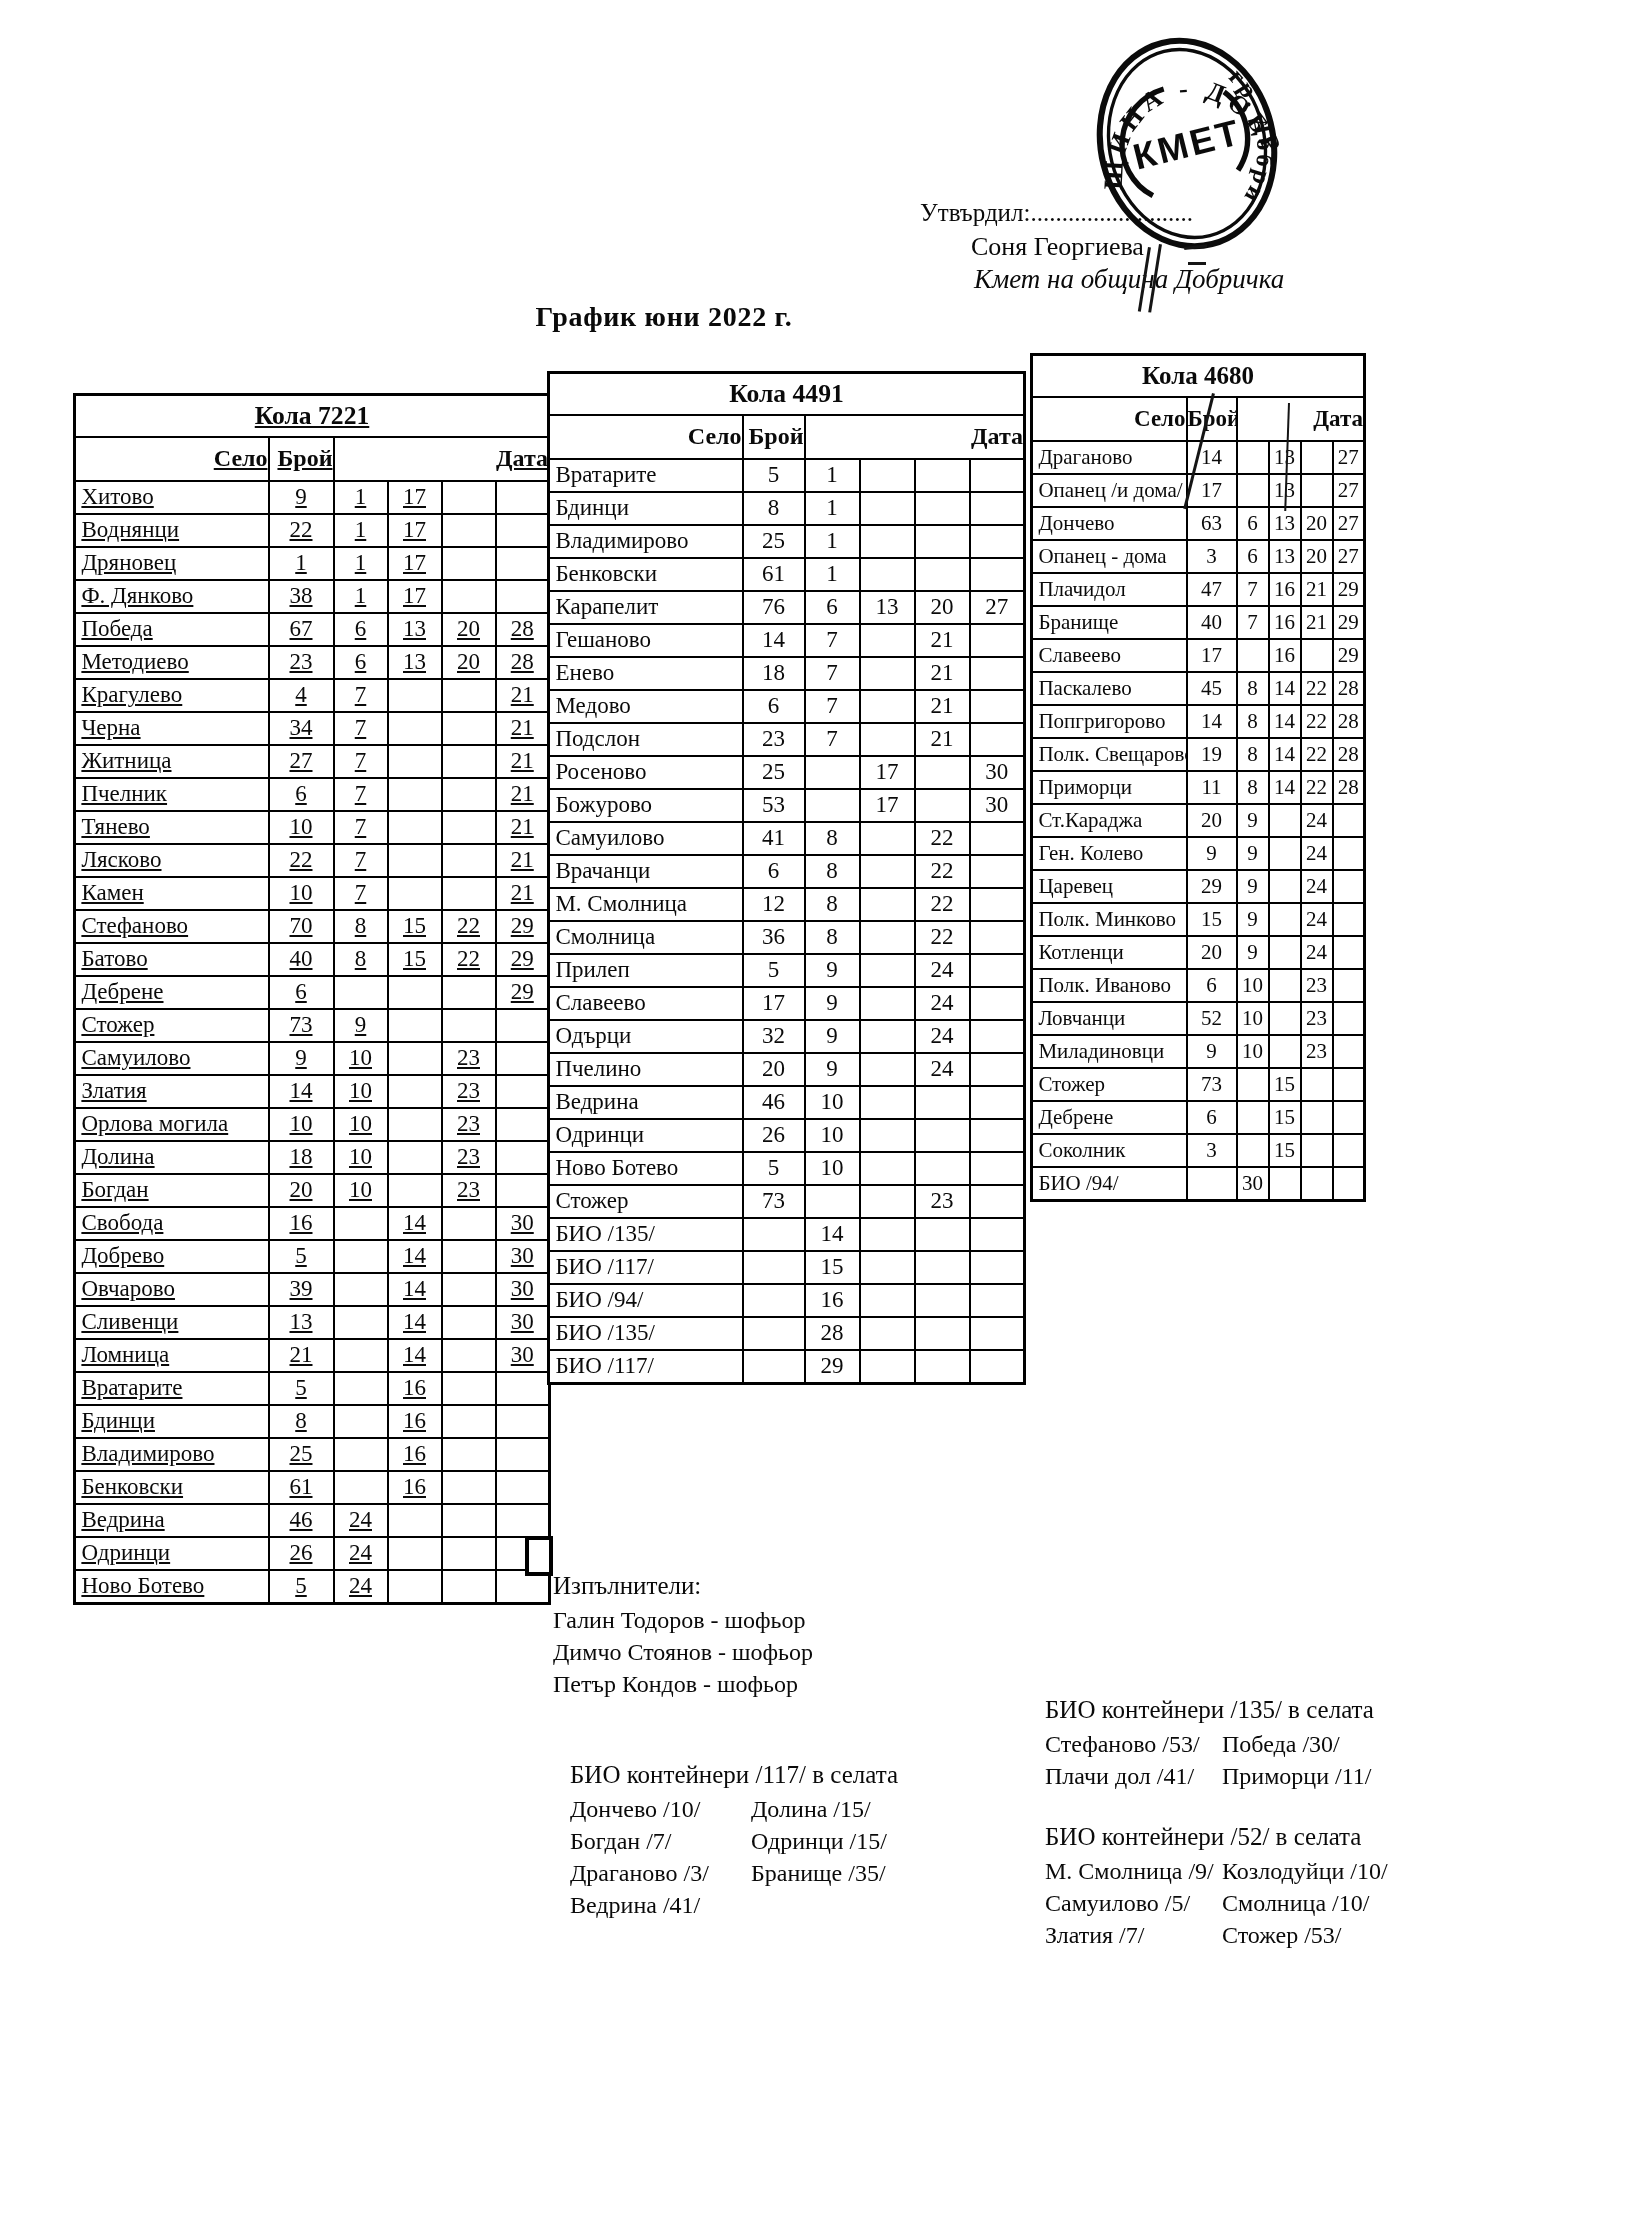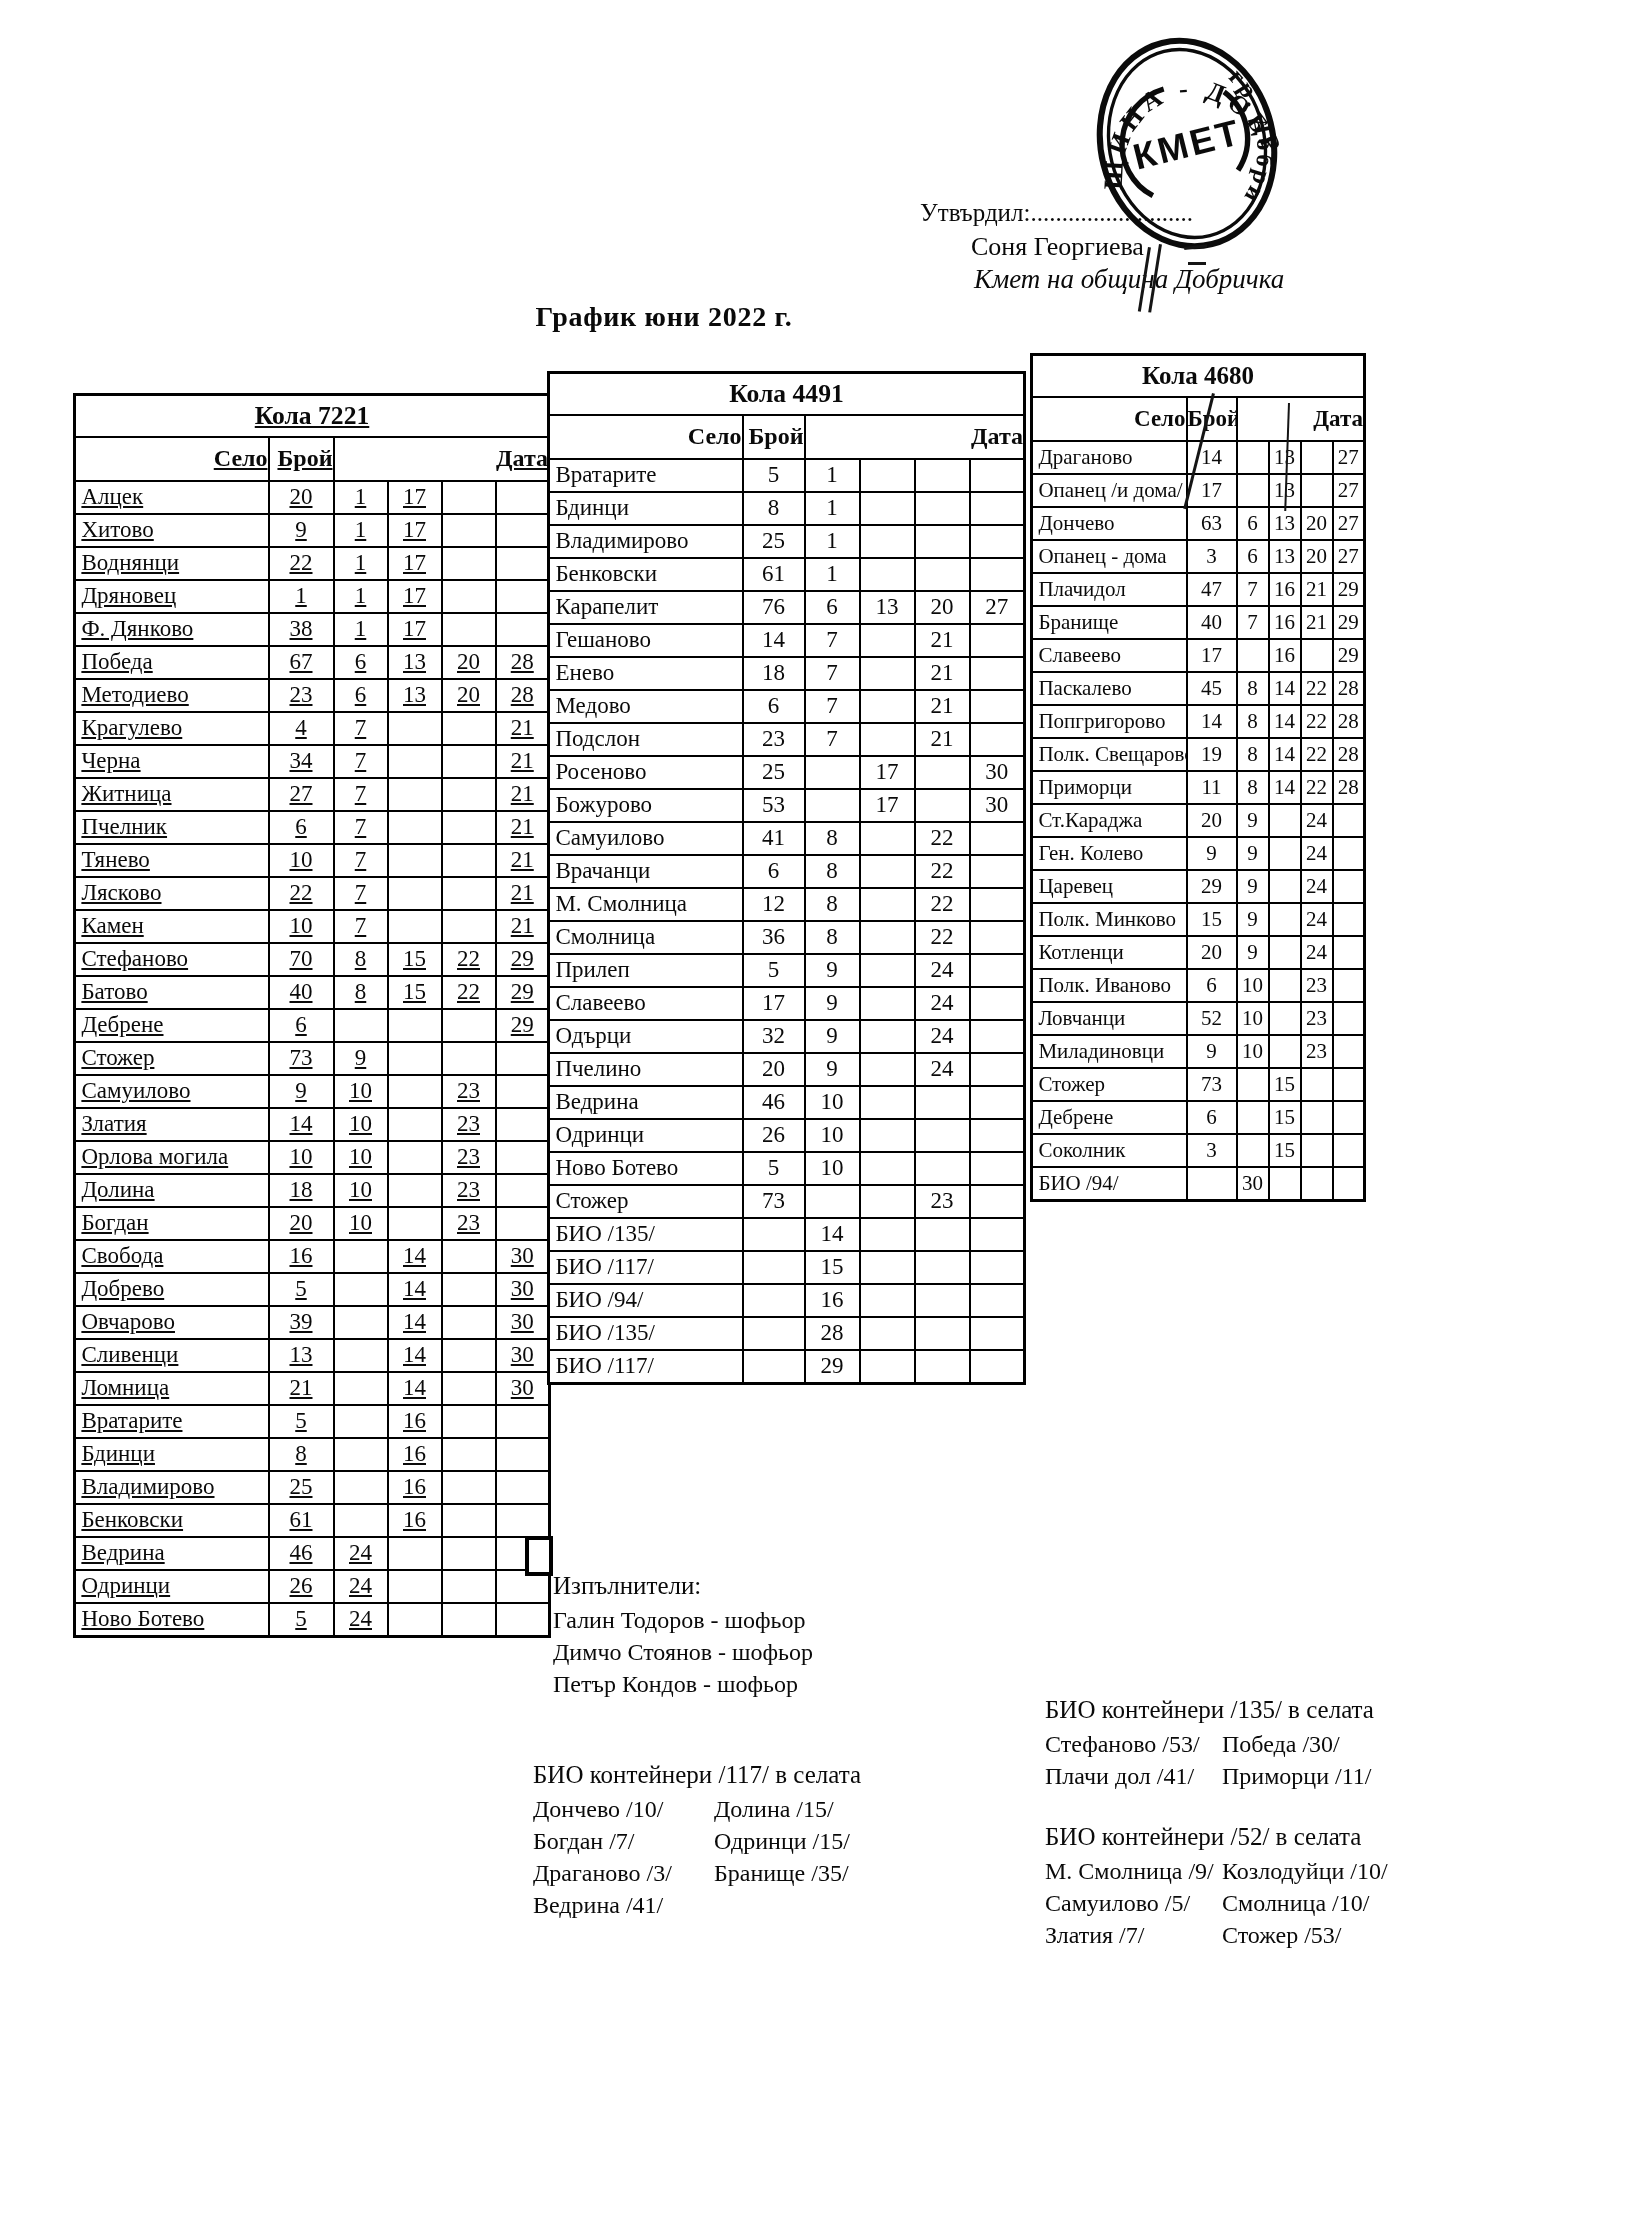--- a/index.html
+++ b/index.html
@@ -83,28 +83,20 @@
           <th colspan="6" class="t-title">Кола 7221</th>
         </tr>
         <tr class="t-colhead">
           <th colspan="1">Село</th>
           <th colspan="1">Брой</th>
           <th colspan="4">Дата</th>
         </tr>
       </thead>
       <tbody>
         <tr>
-          <td class="vt">Алцек</td>
-          <td class="num">20</td>
-          <td class="num">1</td>
-          <td class="num">17</td>
-          <td class="num"></td>
-          <td class="num"></td>
-        </tr>
-        <tr>
           <td class="vt">Хитово</td>
           <td class="num">9</td>
           <td class="num">1</td>
           <td class="num">17</td>
           <td class="num"></td>
           <td class="num"></td>
         </tr>
         <tr>
           <td class="vt">Воднянци</td>
           <td class="num">22</td>
@@ -833,21 +825,21 @@
 
   <div class="abs" style="left:553px;top:1572px;">
     <div class="sec-head">Изпълнители:</div>
     <div>
         <div class="line">Галин Тодоров - шофьор</div>
         <div class="line">Димчо Стоянов - шофьор</div>
         <div class="line">Петър Кондов - шофьор</div>
       </div>
   </div>
 
-  <div class="abs" style="left:533px;top:1761px;width:431px;">
+  <div class="abs" style="left:570px;top:1761px;width:431px;">
     <div class="sec-head">БИО контейнери /117/ в селата</div>
     <div class="two-col" style="height:135px;">
       <div class="col-left">
           <div class="line">Дончево /10/</div>
           <div class="line">Богдан /7/</div>
           <div class="line">Драганово /3/</div>
           <div class="line">Ведрина /41/</div>
         </div>
       <div class="col-right" style="left:181px;">
           <div class="line">Долина /15/</div>

